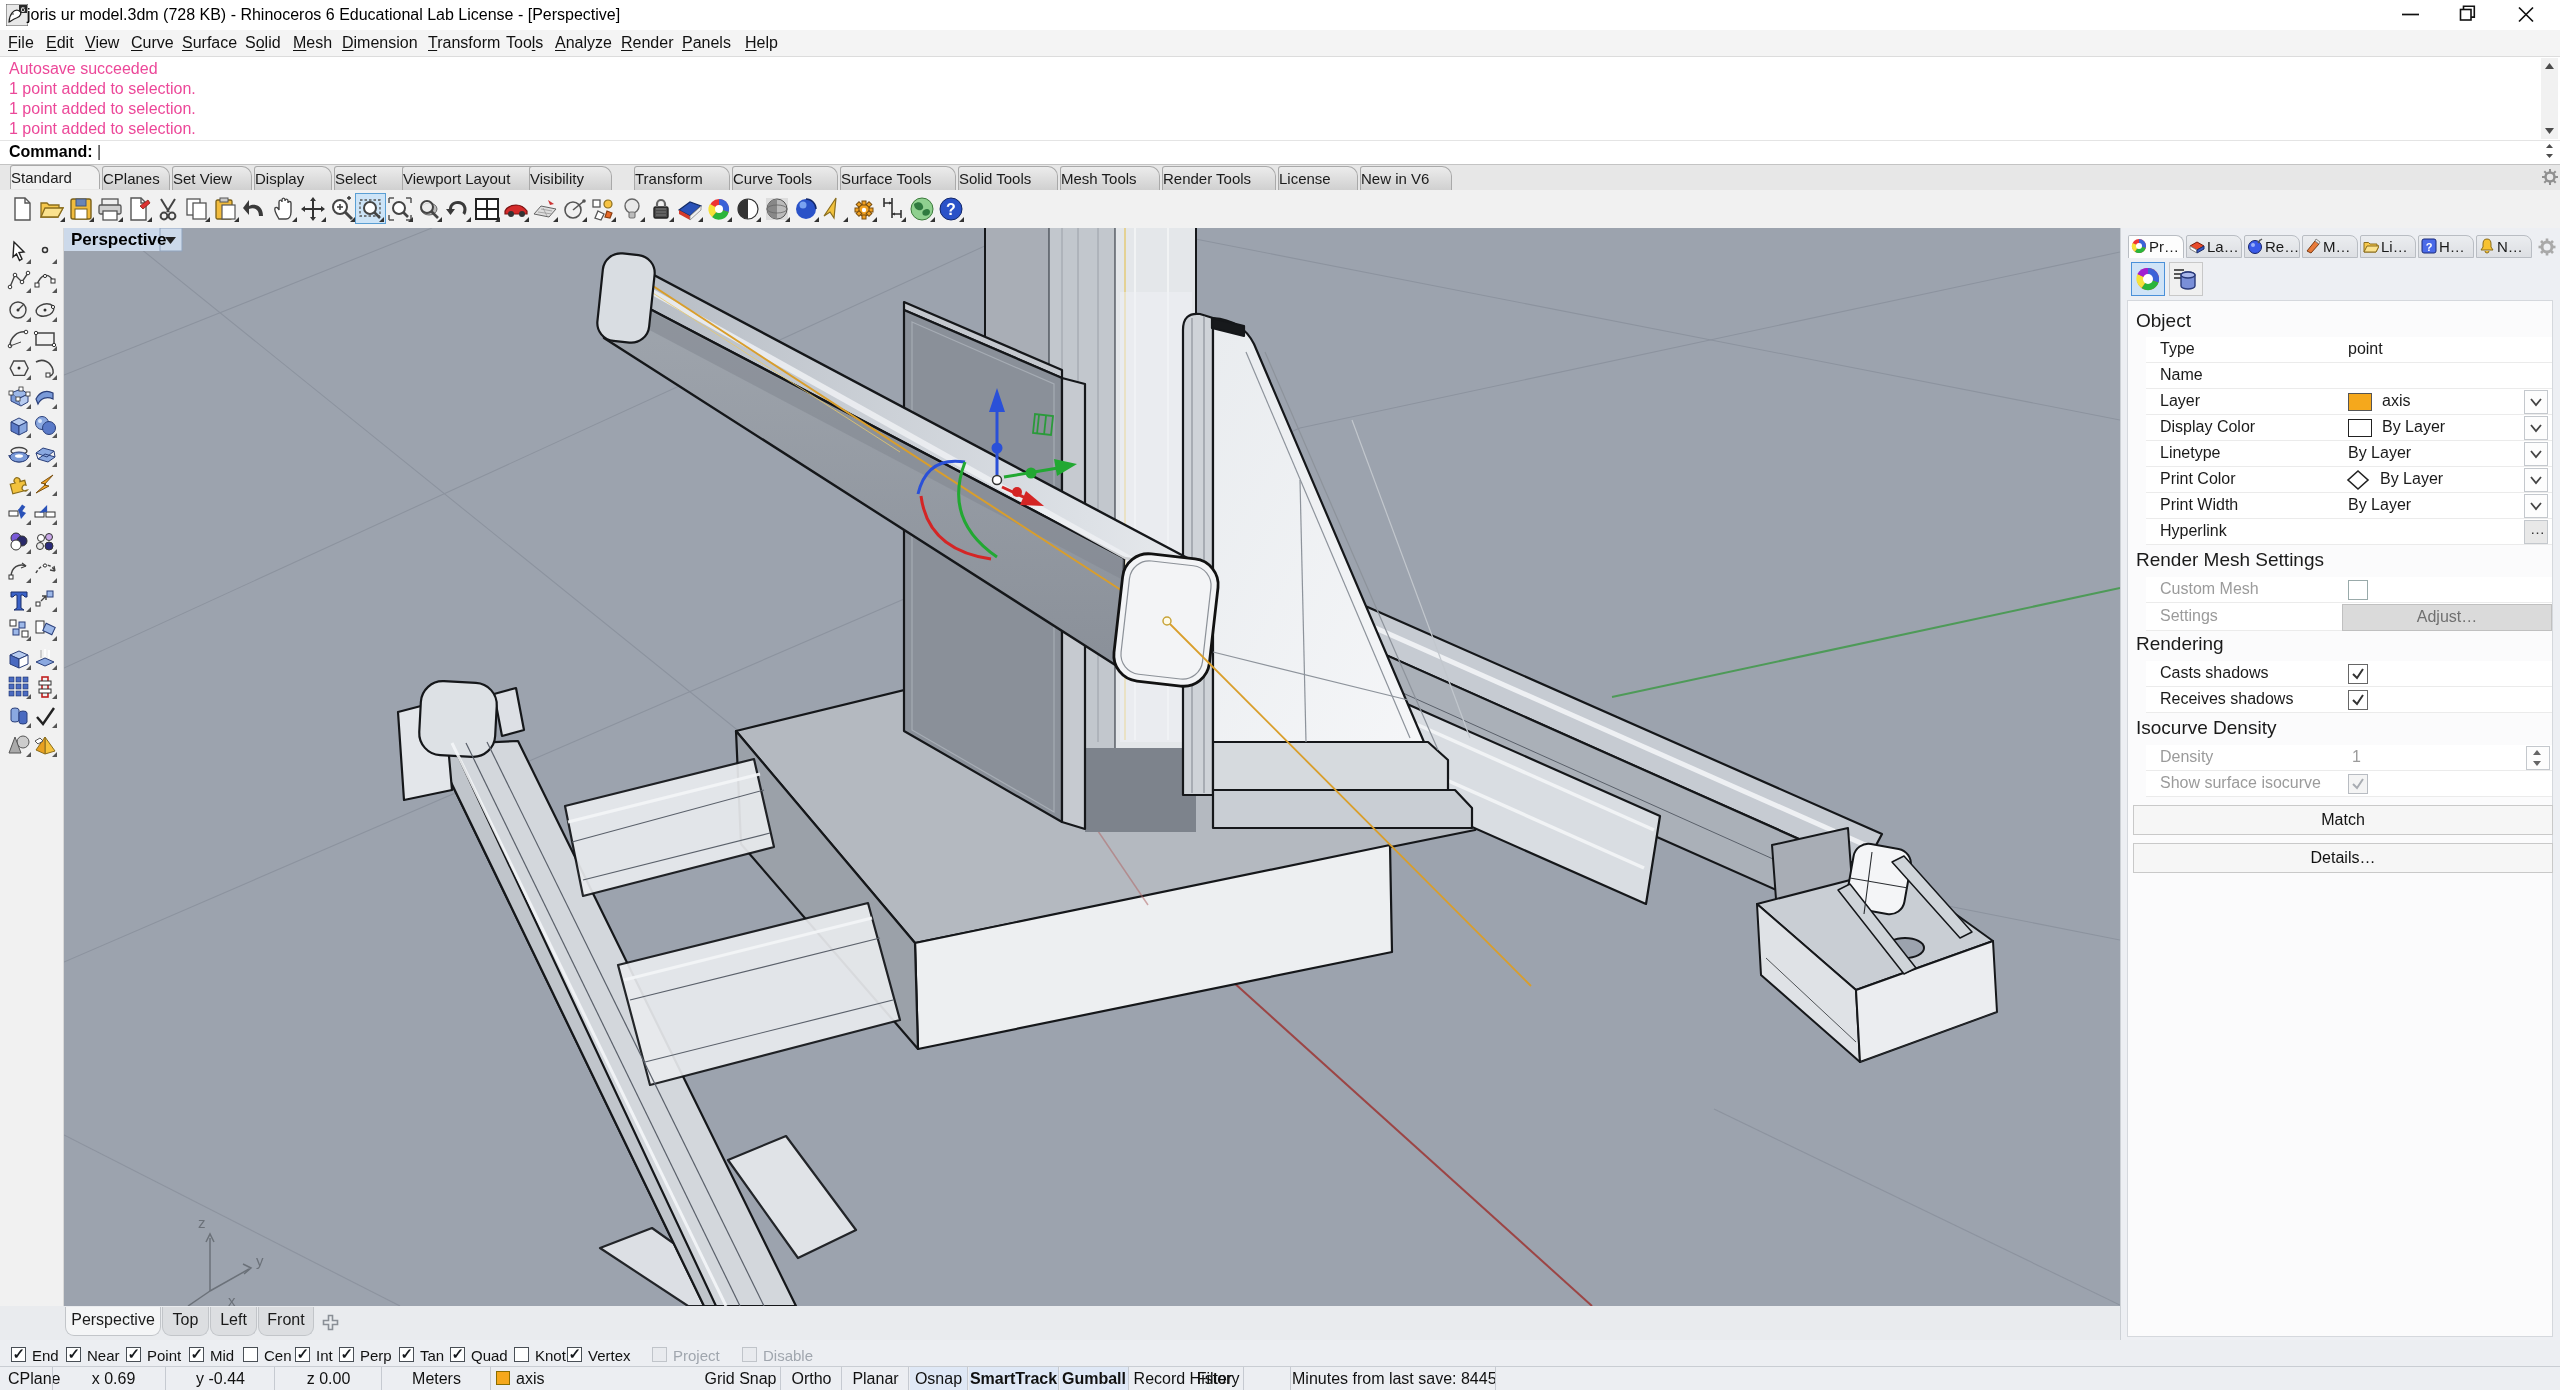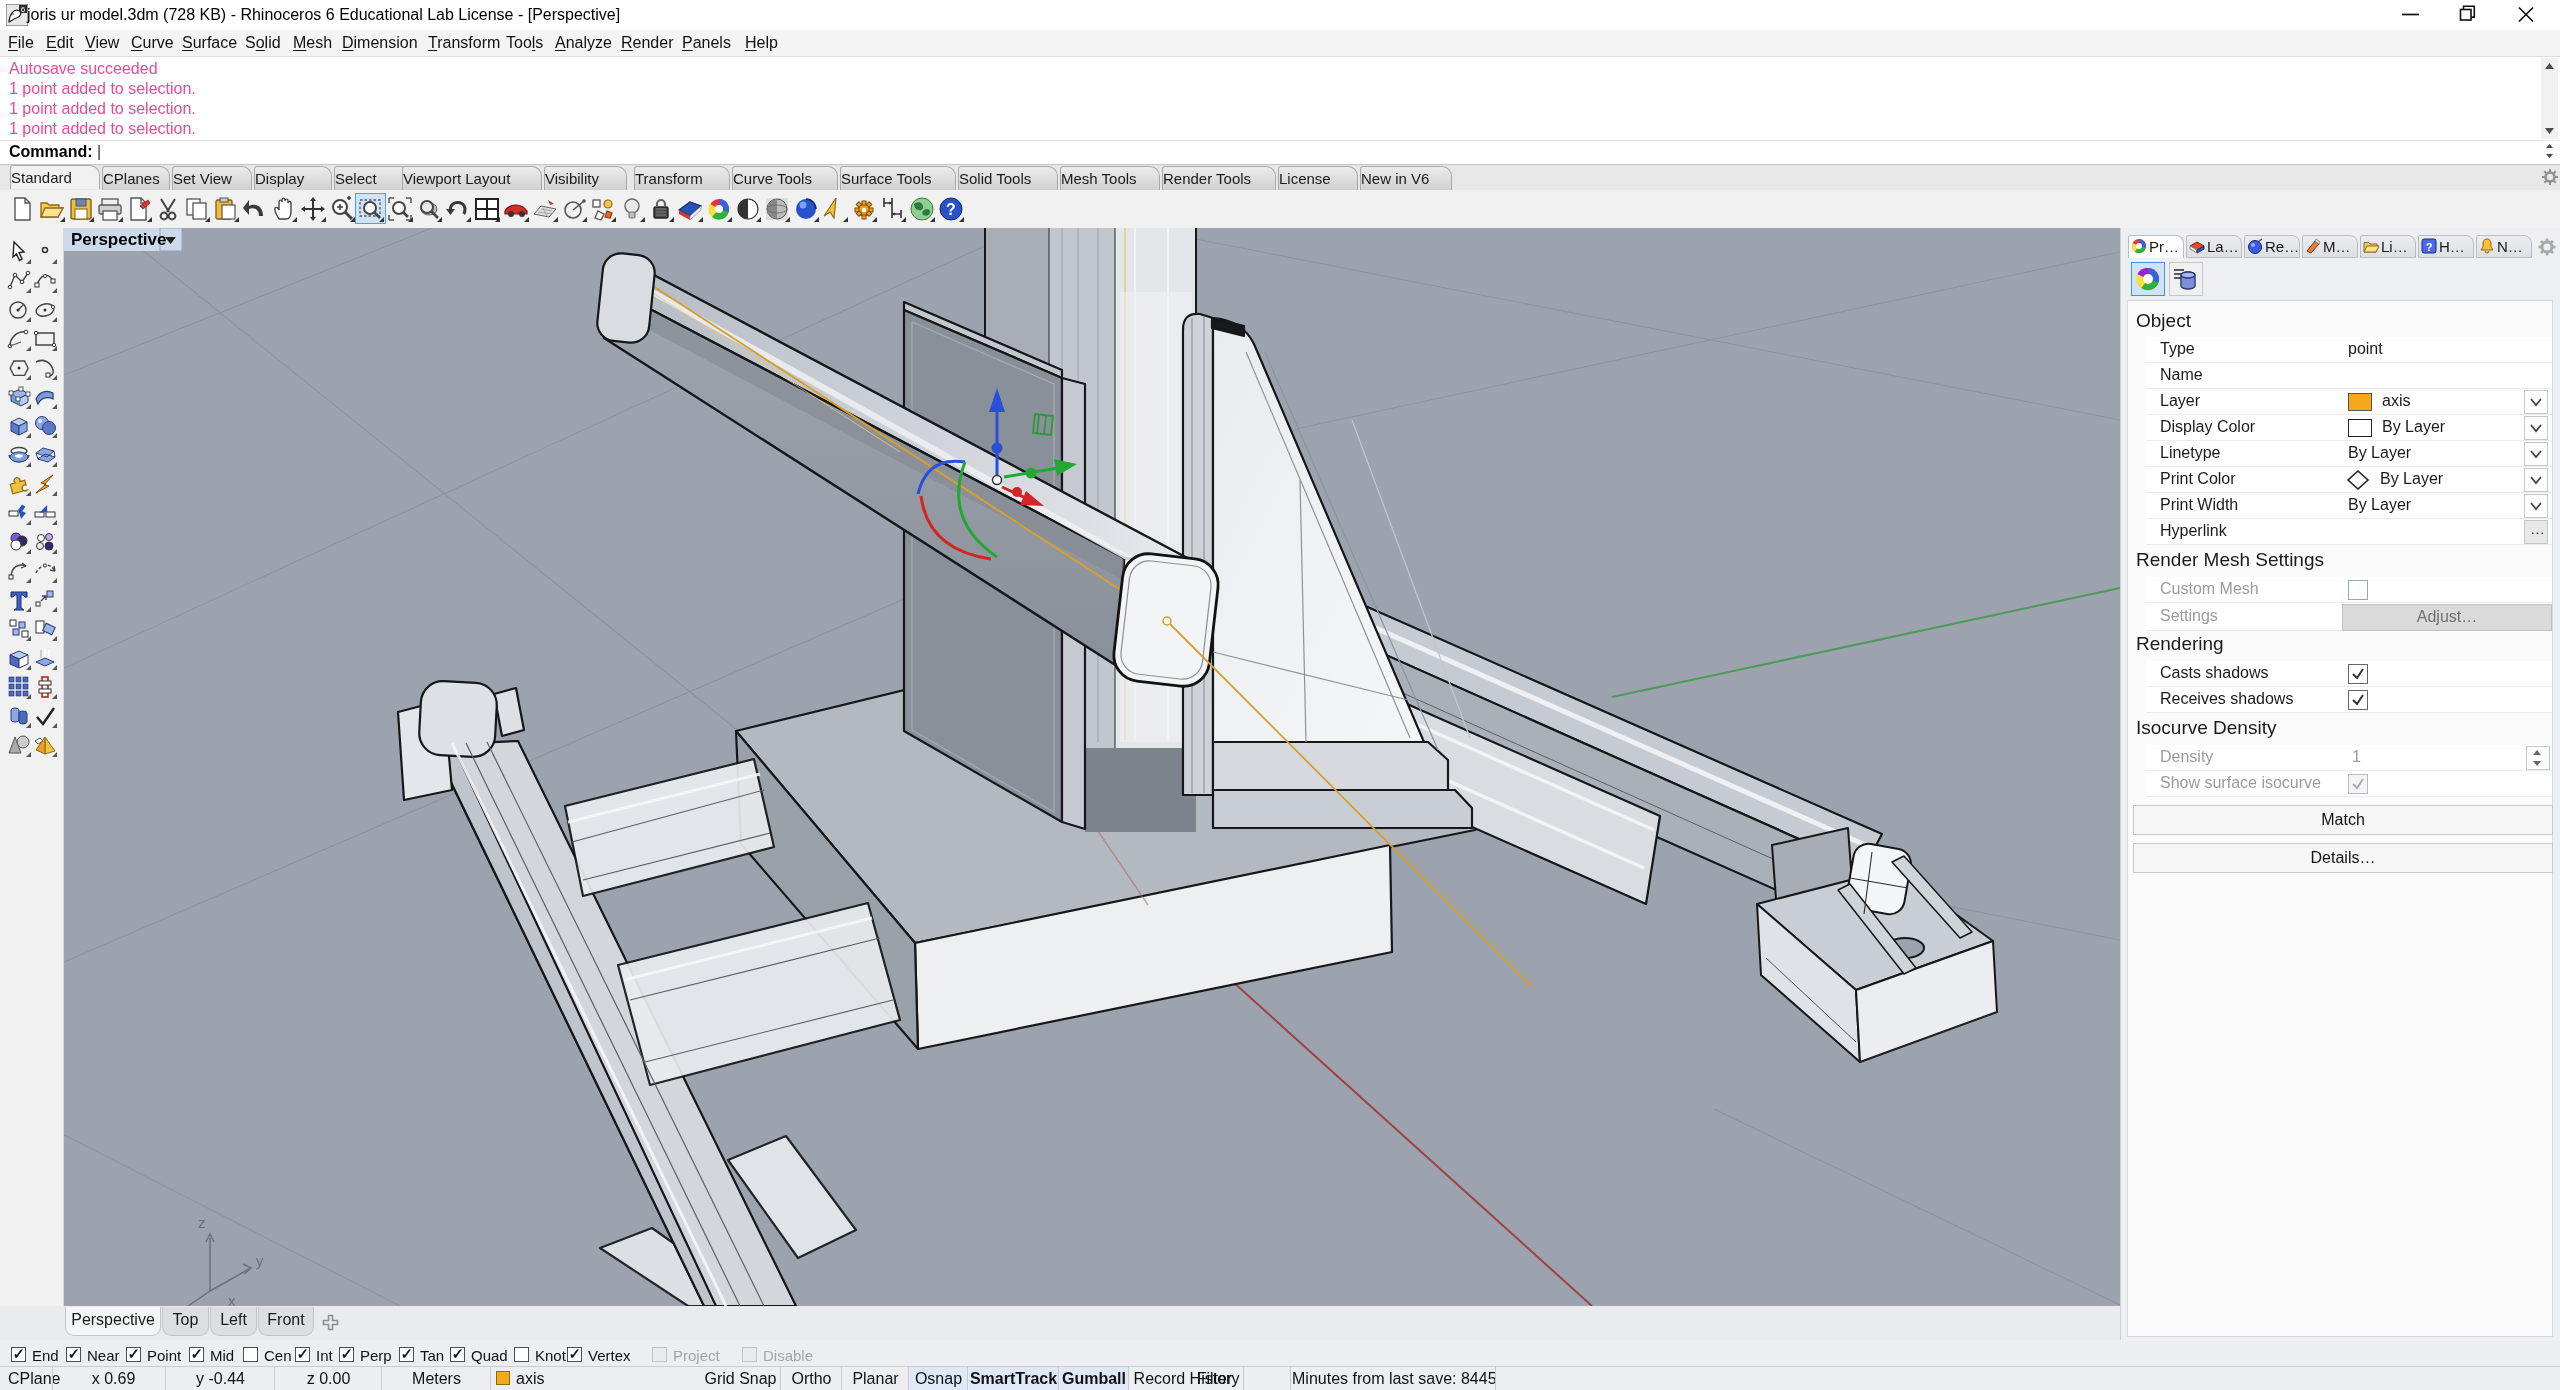--- a/index.html
+++ b/index.html
@@ -81,21 +81,21 @@
   </div>
 <div class="rtab " style="left:254px;top:166px;width:78px;z-index:1">
     <span>Display</span>
   </div>
 <div class="rtab " style="left:334px;top:166px;width:80px;z-index:1">
     <span>Select</span>
   </div>
 <div class="rtab " style="left:402px;top:166px;width:140px;z-index:1">
     <span>Viewport Layout</span>
   </div>
-<div class="rtab " style="left:544px;top:166px;width:83px;z-index:1">
+<div class="rtab " style="left:529px;top:166px;width:83px;z-index:1">
     <span>Visibility</span>
   </div>
 <div class="rtab " style="left:634px;top:166px;width:96px;z-index:1">
     <span>Transform</span>
   </div>
 <div class="rtab " style="left:732px;top:166px;width:106px;z-index:1">
     <span>Curve Tools</span>
   </div>
 <div class="rtab " style="left:840px;top:166px;width:116px;z-index:1">
     <span>Surface Tools</span>

